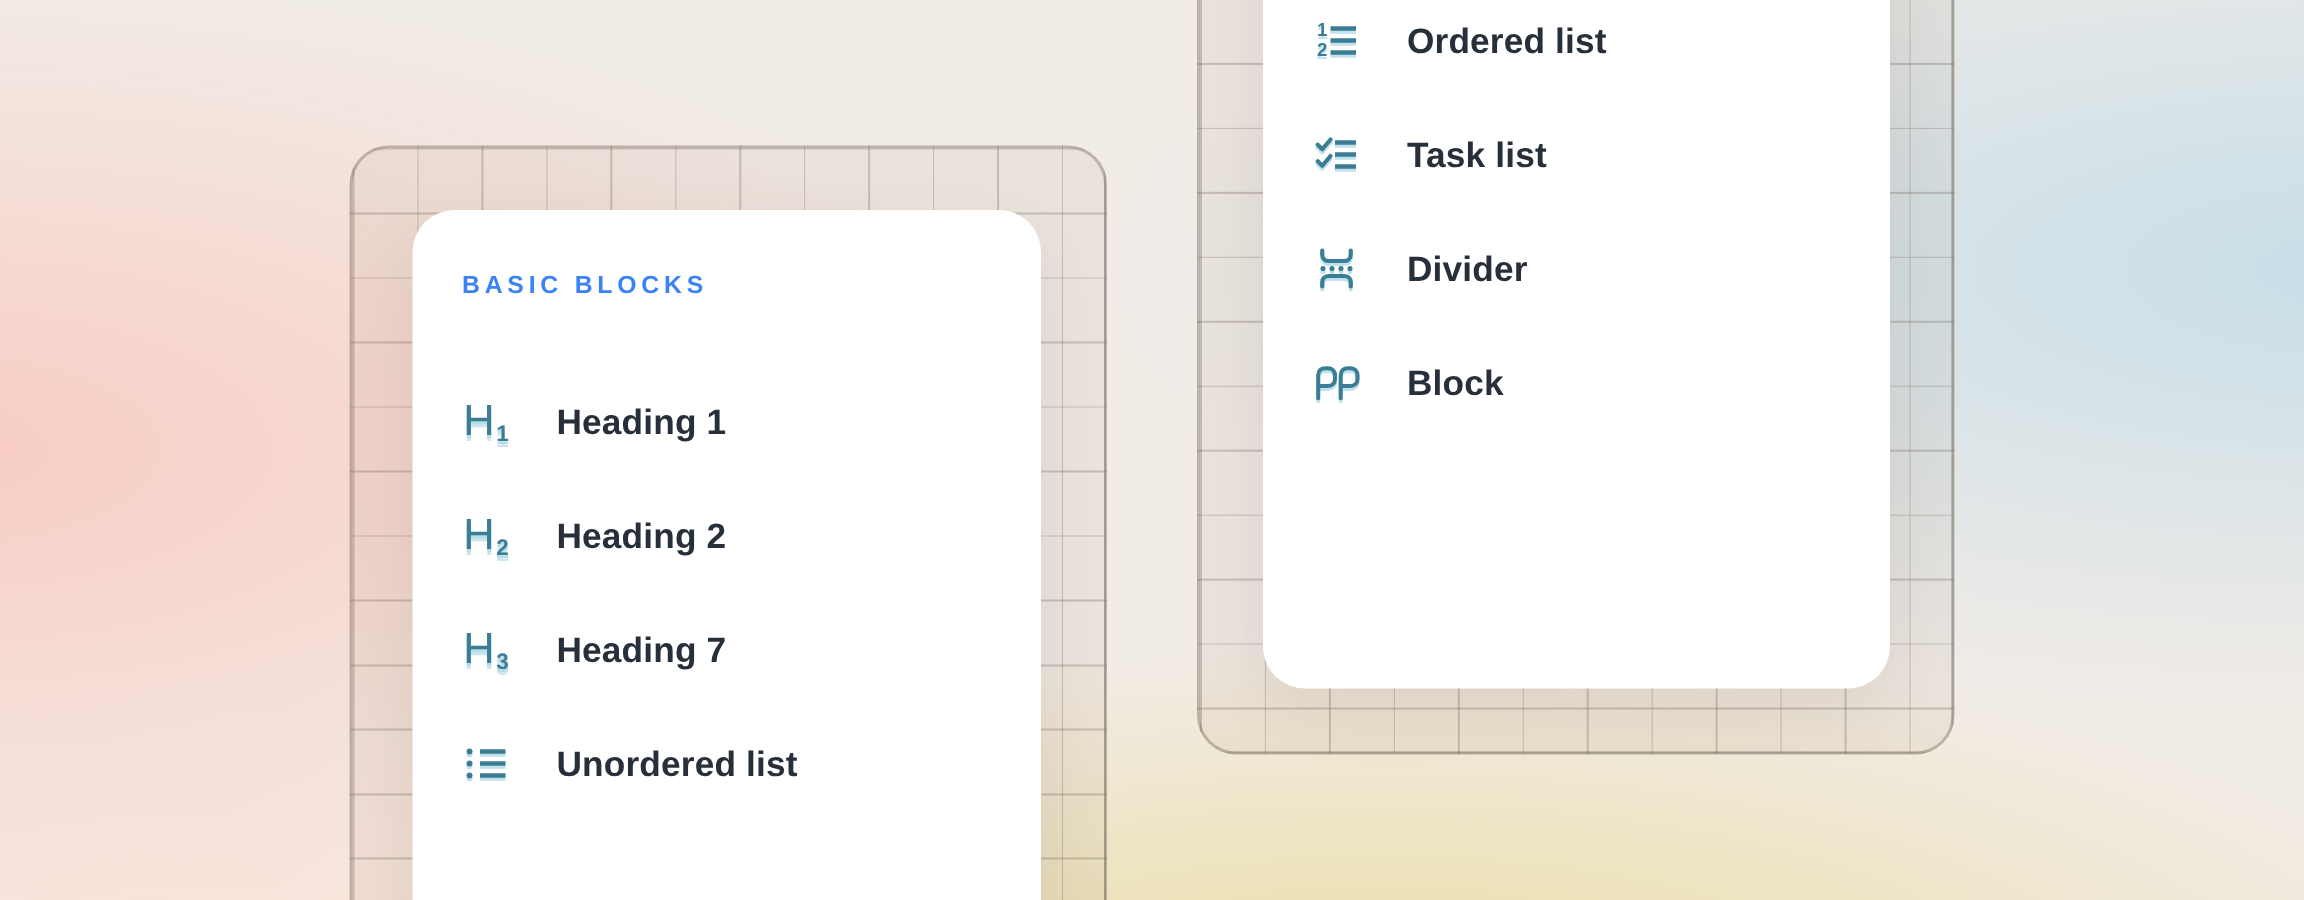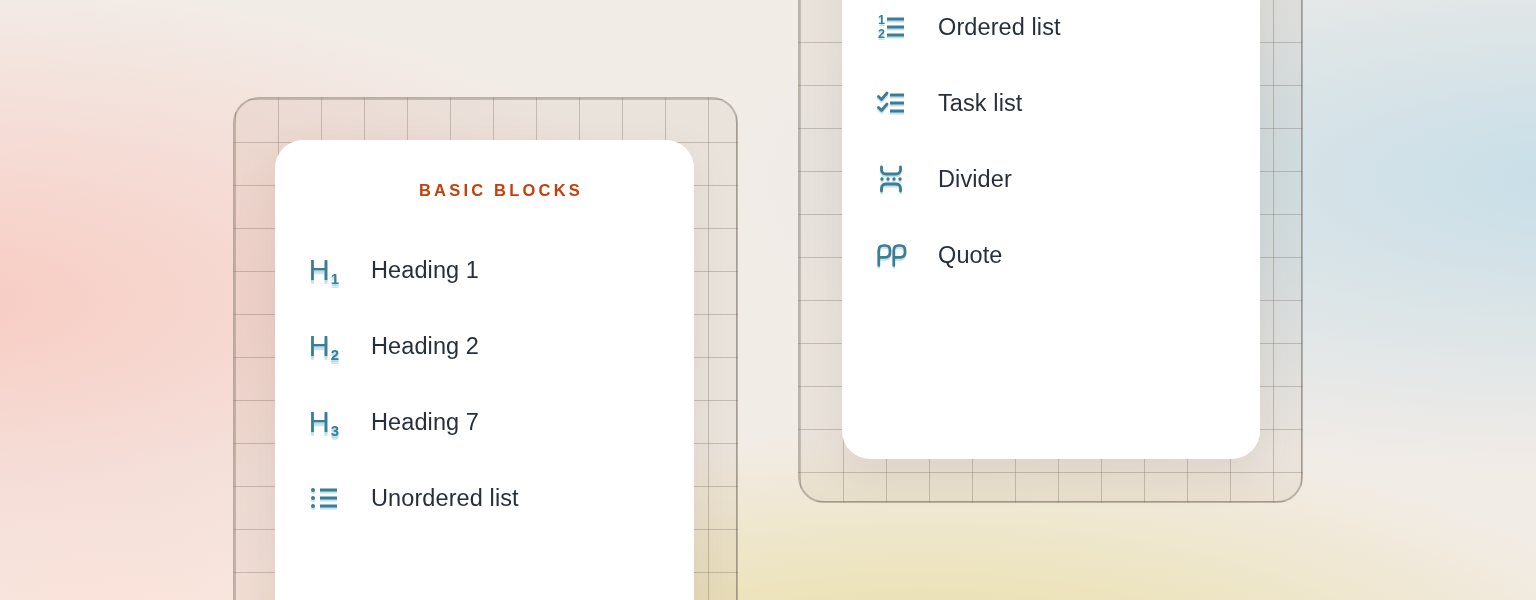--- a/index.html
+++ b/index.html
@@ -30,32 +30,32 @@
   .grid-left{left:233px;top:97px;width:505px;height:560px;}
   .grid-right{left:798px;top:-46px;width:505px;height:549px;}
   .card{
     position:absolute;background:#ffffff;border-radius:28px;
     box-shadow:0 14px 40px rgba(105,80,60,.10);
     box-sizing:border-box;
   }
   .card-left{left:275px;top:140px;width:419px;height:520px;padding:40px 0 0 33px;}
   .card-right{left:842px;top:-70px;width:418px;height:529px;padding:59px 0 0 33px;}
   .section-label{
-    color:#c2410c;font-size:16.5px;font-weight:700;
-    letter-spacing:3.2px;line-height:20px;margin:0 0 32px 0;text-align:center;
+    color:#3b82f6;font-size:16.5px;font-weight:700;
+    letter-spacing:3.2px;line-height:20px;margin:0 0 43px 0;
   }
   .menu{display:block;}
   .menu-item{display:flex;align-items:center;height:76px;cursor:pointer;}
   .icon{
     width:32px;height:32px;flex:0 0 32px;
     display:flex;align-items:center;justify-content:center;
     filter:drop-shadow(0 2px 0 rgba(183,221,231,.85));
   }
   .menu-item .label{
-    margin-left:31px;color:#27303a;font-size:23.5px;font-weight:400;
+    margin-left:31px;color:#27303a;font-size:23.5px;font-weight:700;
     letter-spacing:.1px;white-space:nowrap;text-align:right;
   }
   .hicon{
     display:flex;align-items:baseline;color:#3a7d94;line-height:1;
     text-shadow:0 2px 0 rgba(183,221,231,.85);
   }
   .hicon .h{font-size:29px;font-weight:400;}
   .hicon .sub{font-size:15px;font-weight:700;transform:translateY(4px);margin-left:1px;}
 </style>
 </head>
@@ -168,17 +168,17 @@
         </div>
         <div class="menu-item">
           <span class="icon">
             <svg viewBox="0 0 32 32" width="32" height="32">
               <g fill="none" stroke="#3a7d94" stroke-width="2.7" stroke-linecap="round" stroke-linejoin="round">
                 <path d="M3.8 26.5V11.2c0-3 2-4.7 4.8-4.7h1.6c2.9 0 4.8 1.8 4.8 4.7v2.4c0 3-2 4.7-4.8 4.7H3.8"></path>
                 <path d="M18.8 26.5V11.2c0-3 2-4.7 4.8-4.7h1.6c2.9 0 4.8 1.8 4.8 4.7v2.4c0 3-2 4.7-4.8 4.7h-6.4"></path>
               </g>
             </svg>
           </span>
-          <span class="label">Quote</span>
+          <span class="label">Block</span>
         </div>
       </div>
   </div>
 </div>
 
 </body></html>

